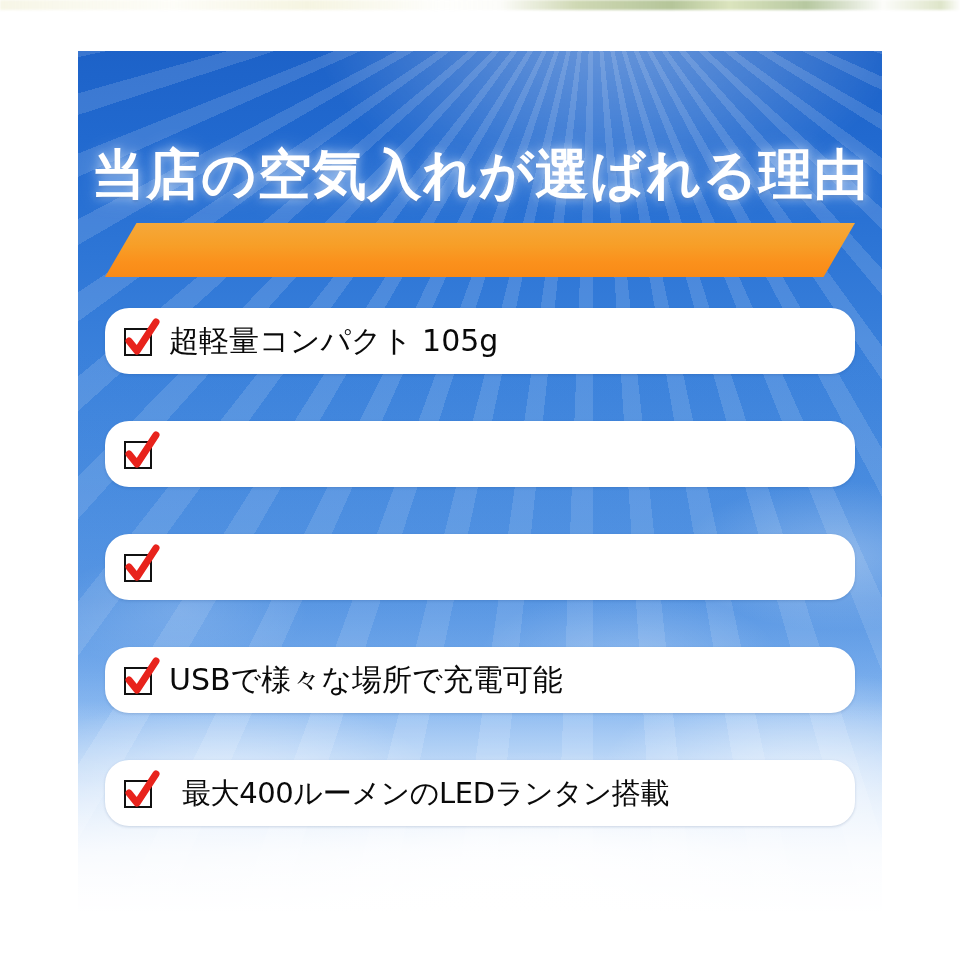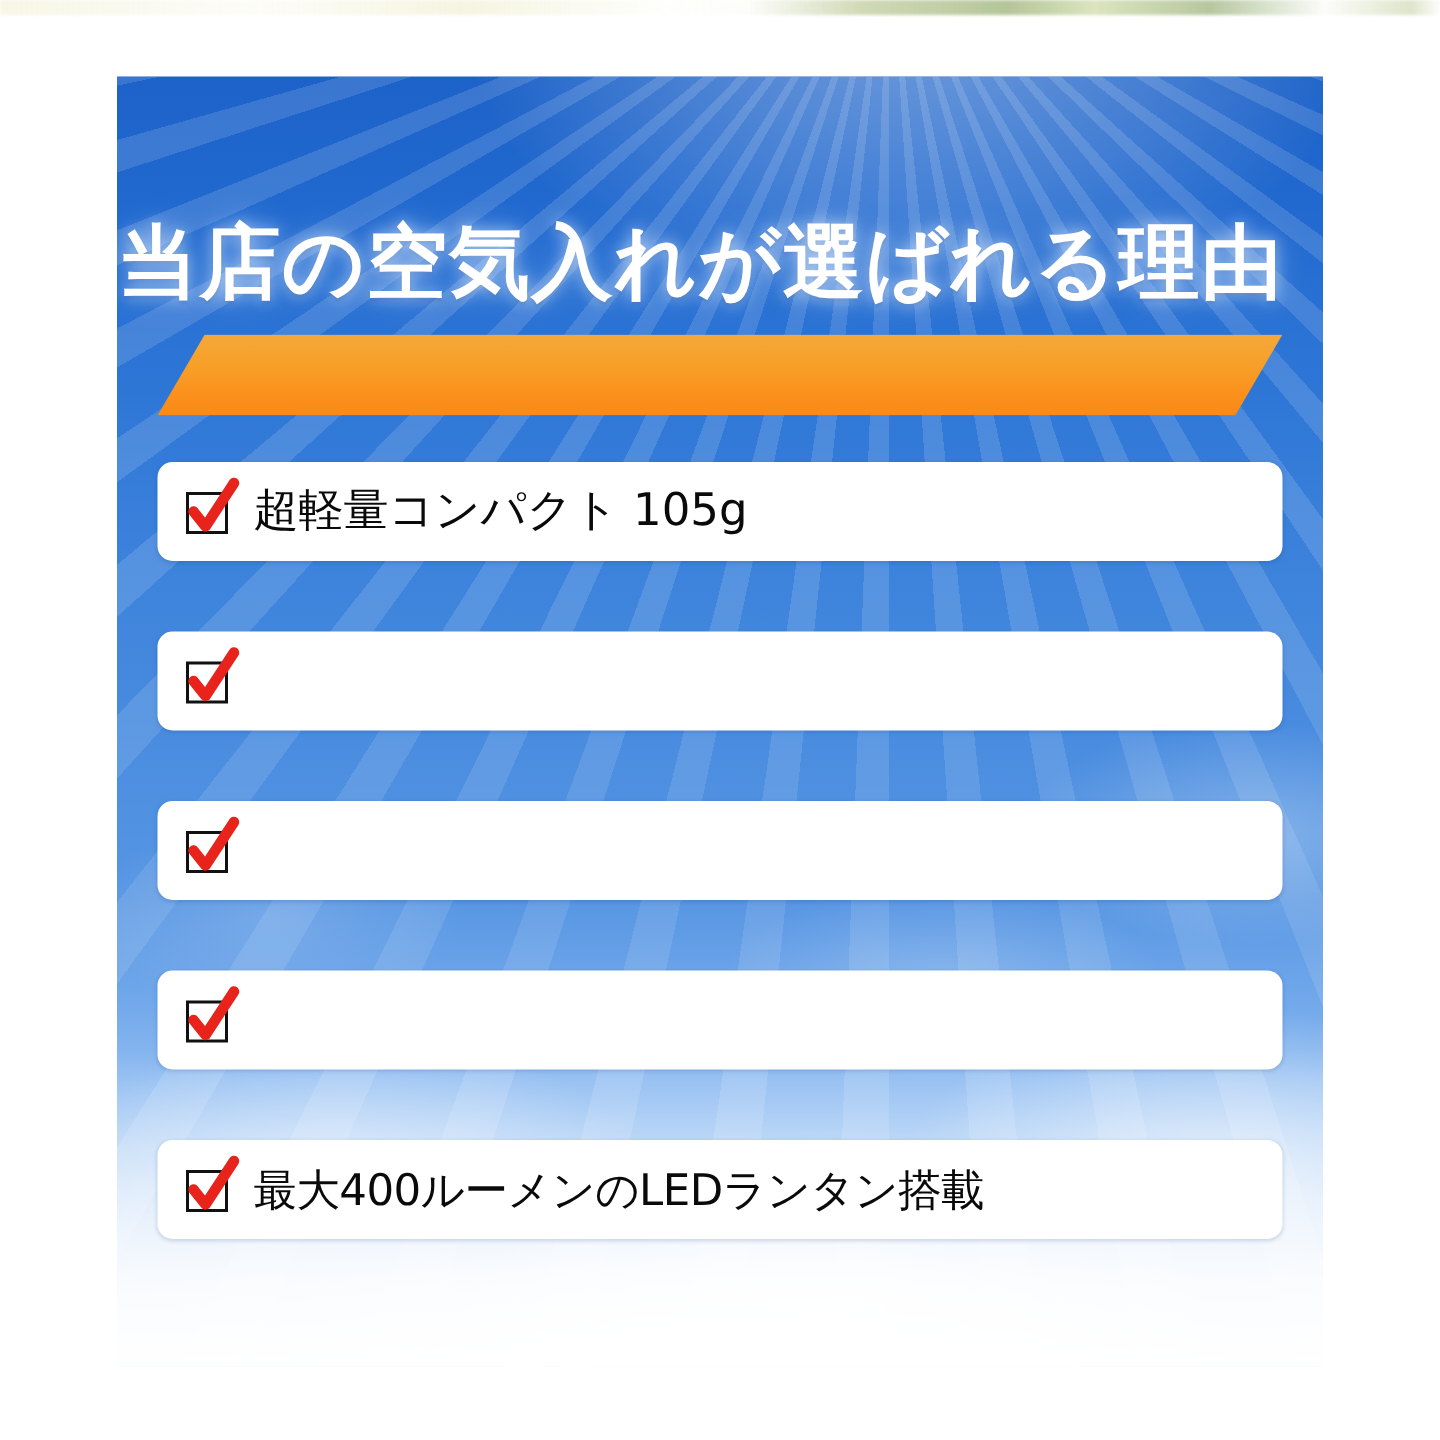--- a/index.html
+++ b/index.html
@@ -124,21 +124,21 @@
     top: 76px;
     width: 750px;
     height: 54px;
     background: linear-gradient(to bottom, #f5a83a 0%, #f79f28 40%, #fb911c 72%, #f98a16 100%);
     clip-path: polygon(4.2% 0, 100% 0, 95.8% 100%, 0 100%);
   }
   #page-title {
     position: absolute;
     left: 0; top: 0;
     width: 804px;
-    text-align: left;
+    text-align: center;
     font-family: "DejaVu Sans", "Liberation Sans", sans-serif;
     font-weight: 700;
     font-size: 54px;
     letter-spacing: 1px;
     line-height: 1.05;
     color: #ffffff;
     text-shadow:
       0 0 10px rgba(255,255,255,0.55),
       0 0 22px rgba(190,220,255,0.45),
       0 2px 2px rgba(20,60,130,0.25);
@@ -148,30 +148,30 @@
   
   #feature-list {
     position: absolute;
     left: 27px;
     top: 257px;
     width: 750px;
   }
   .feature-card {
     position: relative;
     background: #ffffff;
-    border-radius: 10px;
+    border-radius: 24px;
     height: 66px;
     margin-bottom: 47px;
     display: flex;
     align-items: center;
     padding-left: 18px;
     box-shadow: 0 1px 3px rgba(10,50,110,0.18);
     box-sizing: border-box;
   }
-  .feature-card:last-child { margin-bottom: 0; }
+  .feature-card:last-child { margin-bottom: 0; gap: 13px; }
 
   .check-icon {
     position: relative;
     width: 34px;
     height: 34px;
     flex: 0 0 34px;
     margin-right: 12px;
   }
   .check-icon .box {
     position: absolute;
@@ -252,20 +252,21 @@
       </span>
     </div>
 
     <div class="feature-card">
       <span class="check-icon">
         <span class="box"></span>
         <svg viewBox="0 0 40 42" xmlns="http://www.w3.org/2000/svg" aria-hidden="true">
           <path d="M7 21 L15 31 L34 2" fill="none" stroke="#e8231c" stroke-width="7" stroke-linecap="round" stroke-linejoin="round"></path>
         </svg>
       </span>
+      <span class="feature-label">USBで様々な場所で充電可能</span>
     </div>
 
     <div class="feature-card compact">
       <span class="check-icon">
         <span class="box"></span>
         <svg viewBox="0 0 40 42" xmlns="http://www.w3.org/2000/svg" aria-hidden="true">
           <path d="M7 21 L15 31 L34 2" fill="none" stroke="#e8231c" stroke-width="7" stroke-linecap="round" stroke-linejoin="round"></path>
         </svg>
       </span>
       <span class="feature-label">最大400ルーメンのLEDランタン搭載</span>

